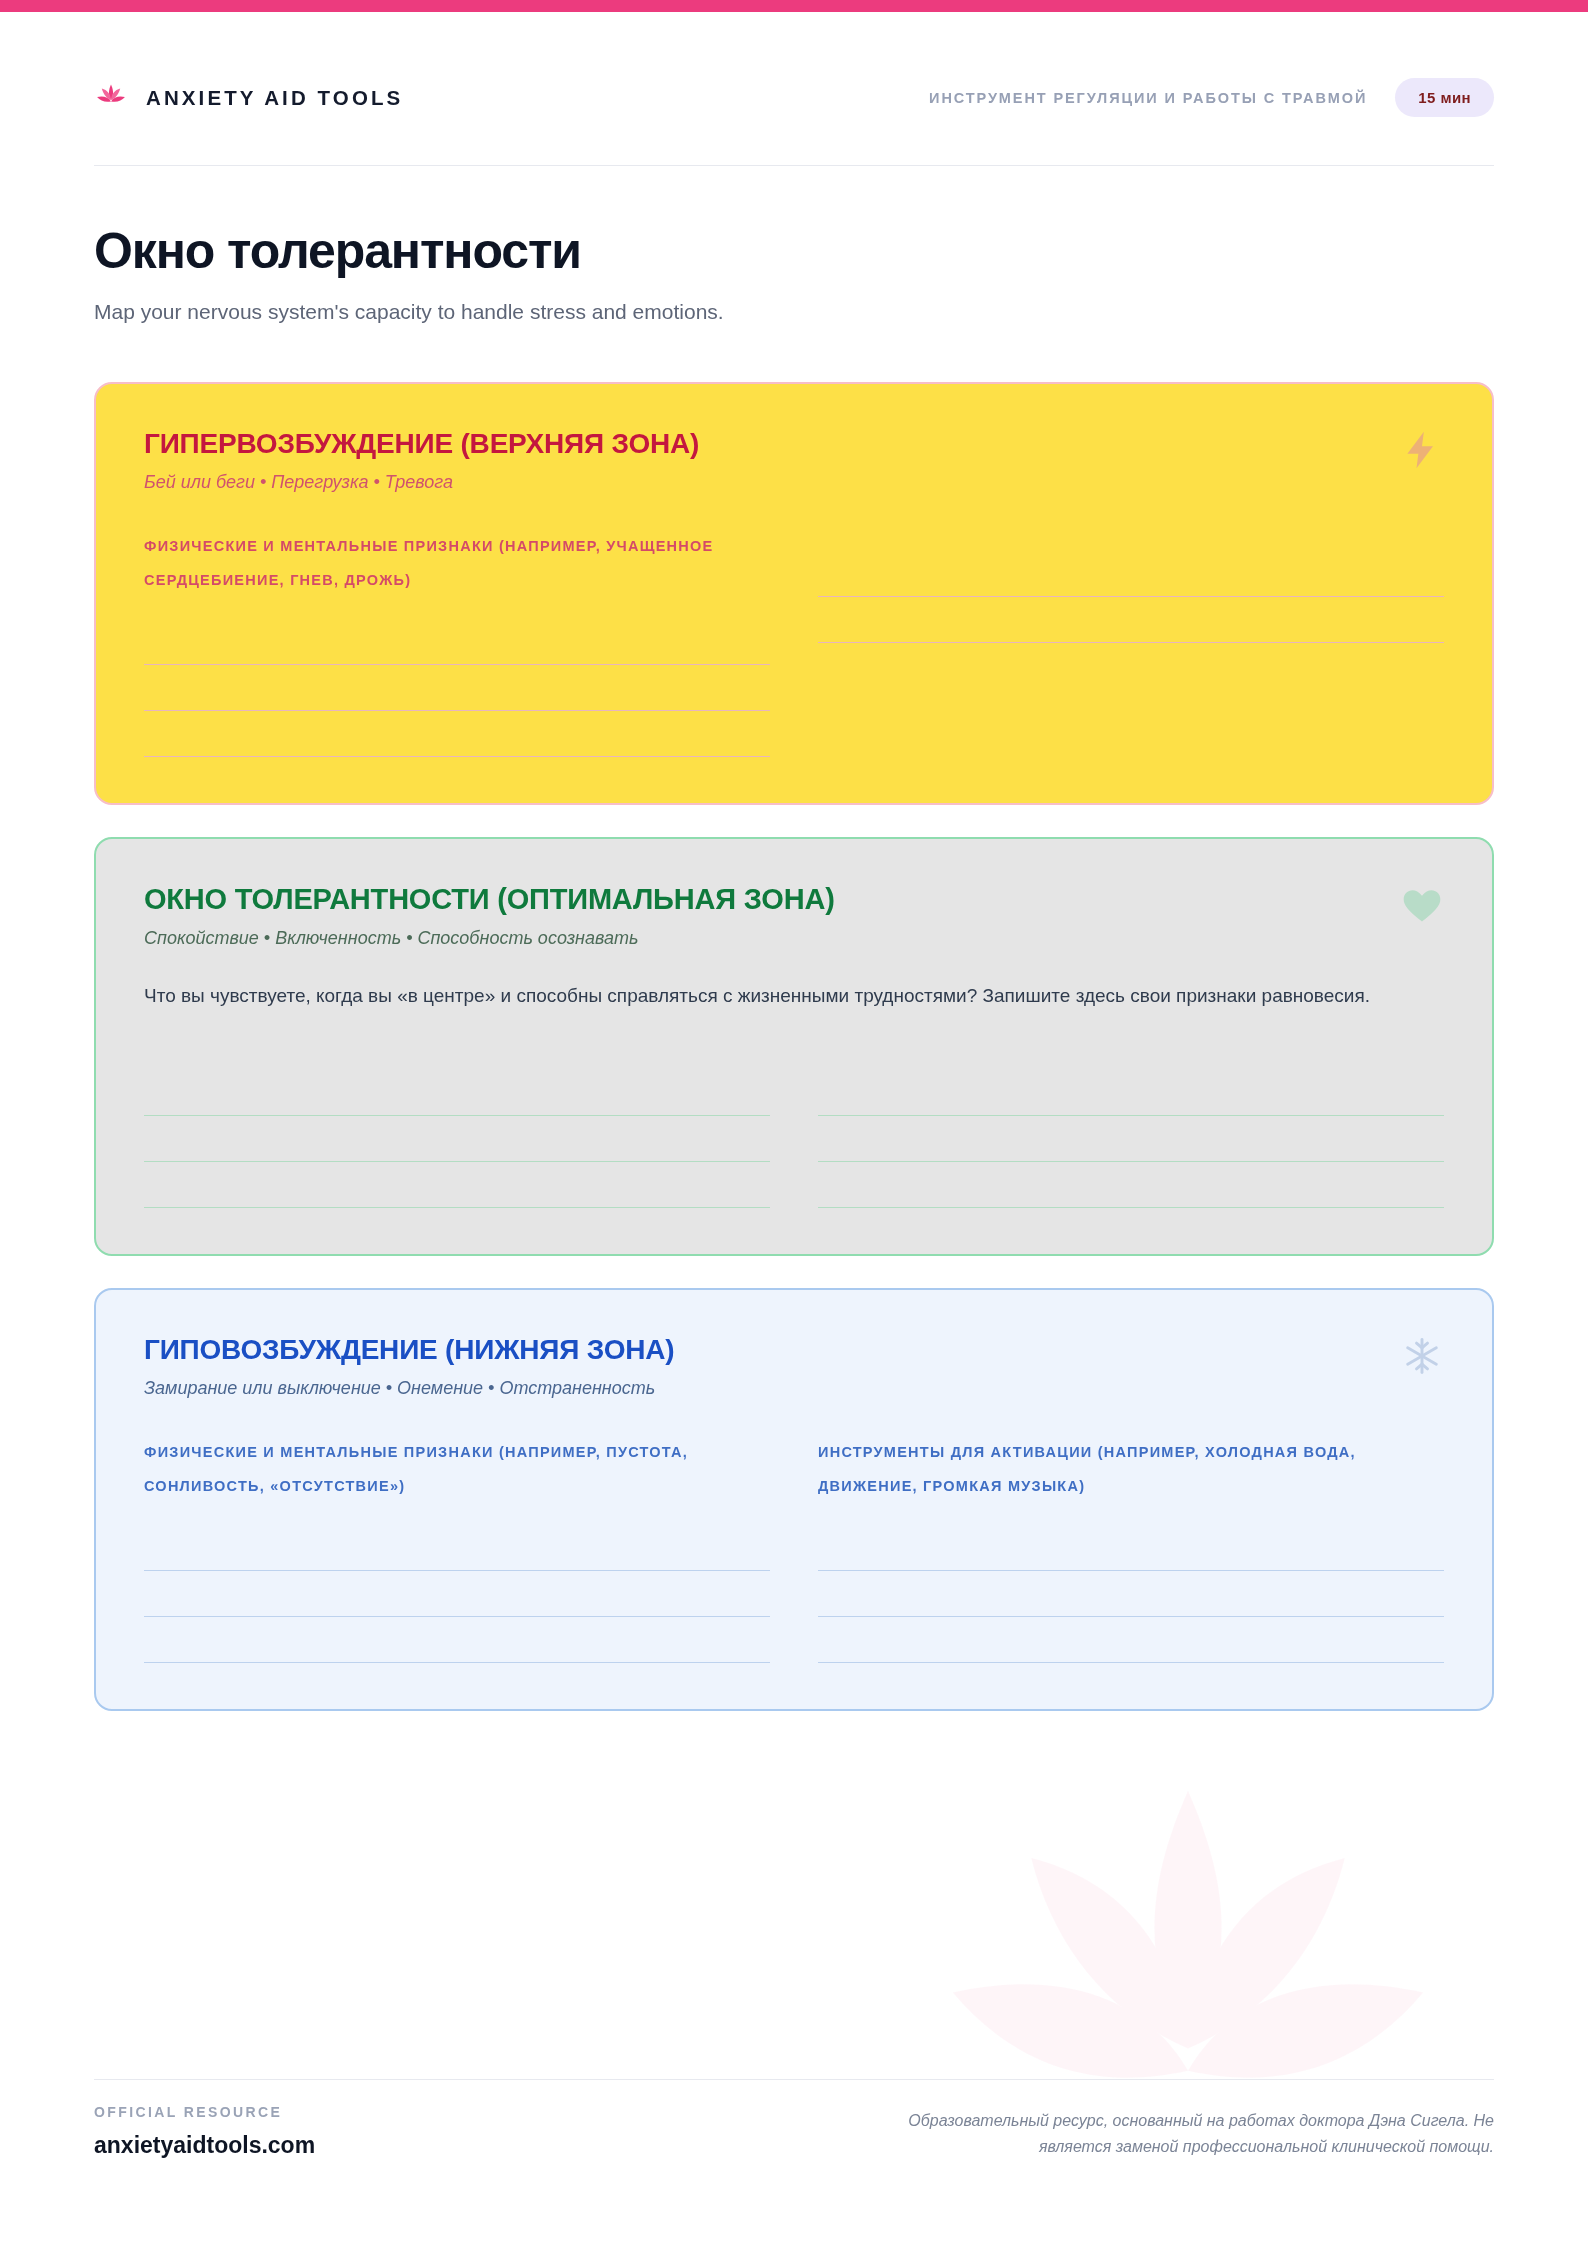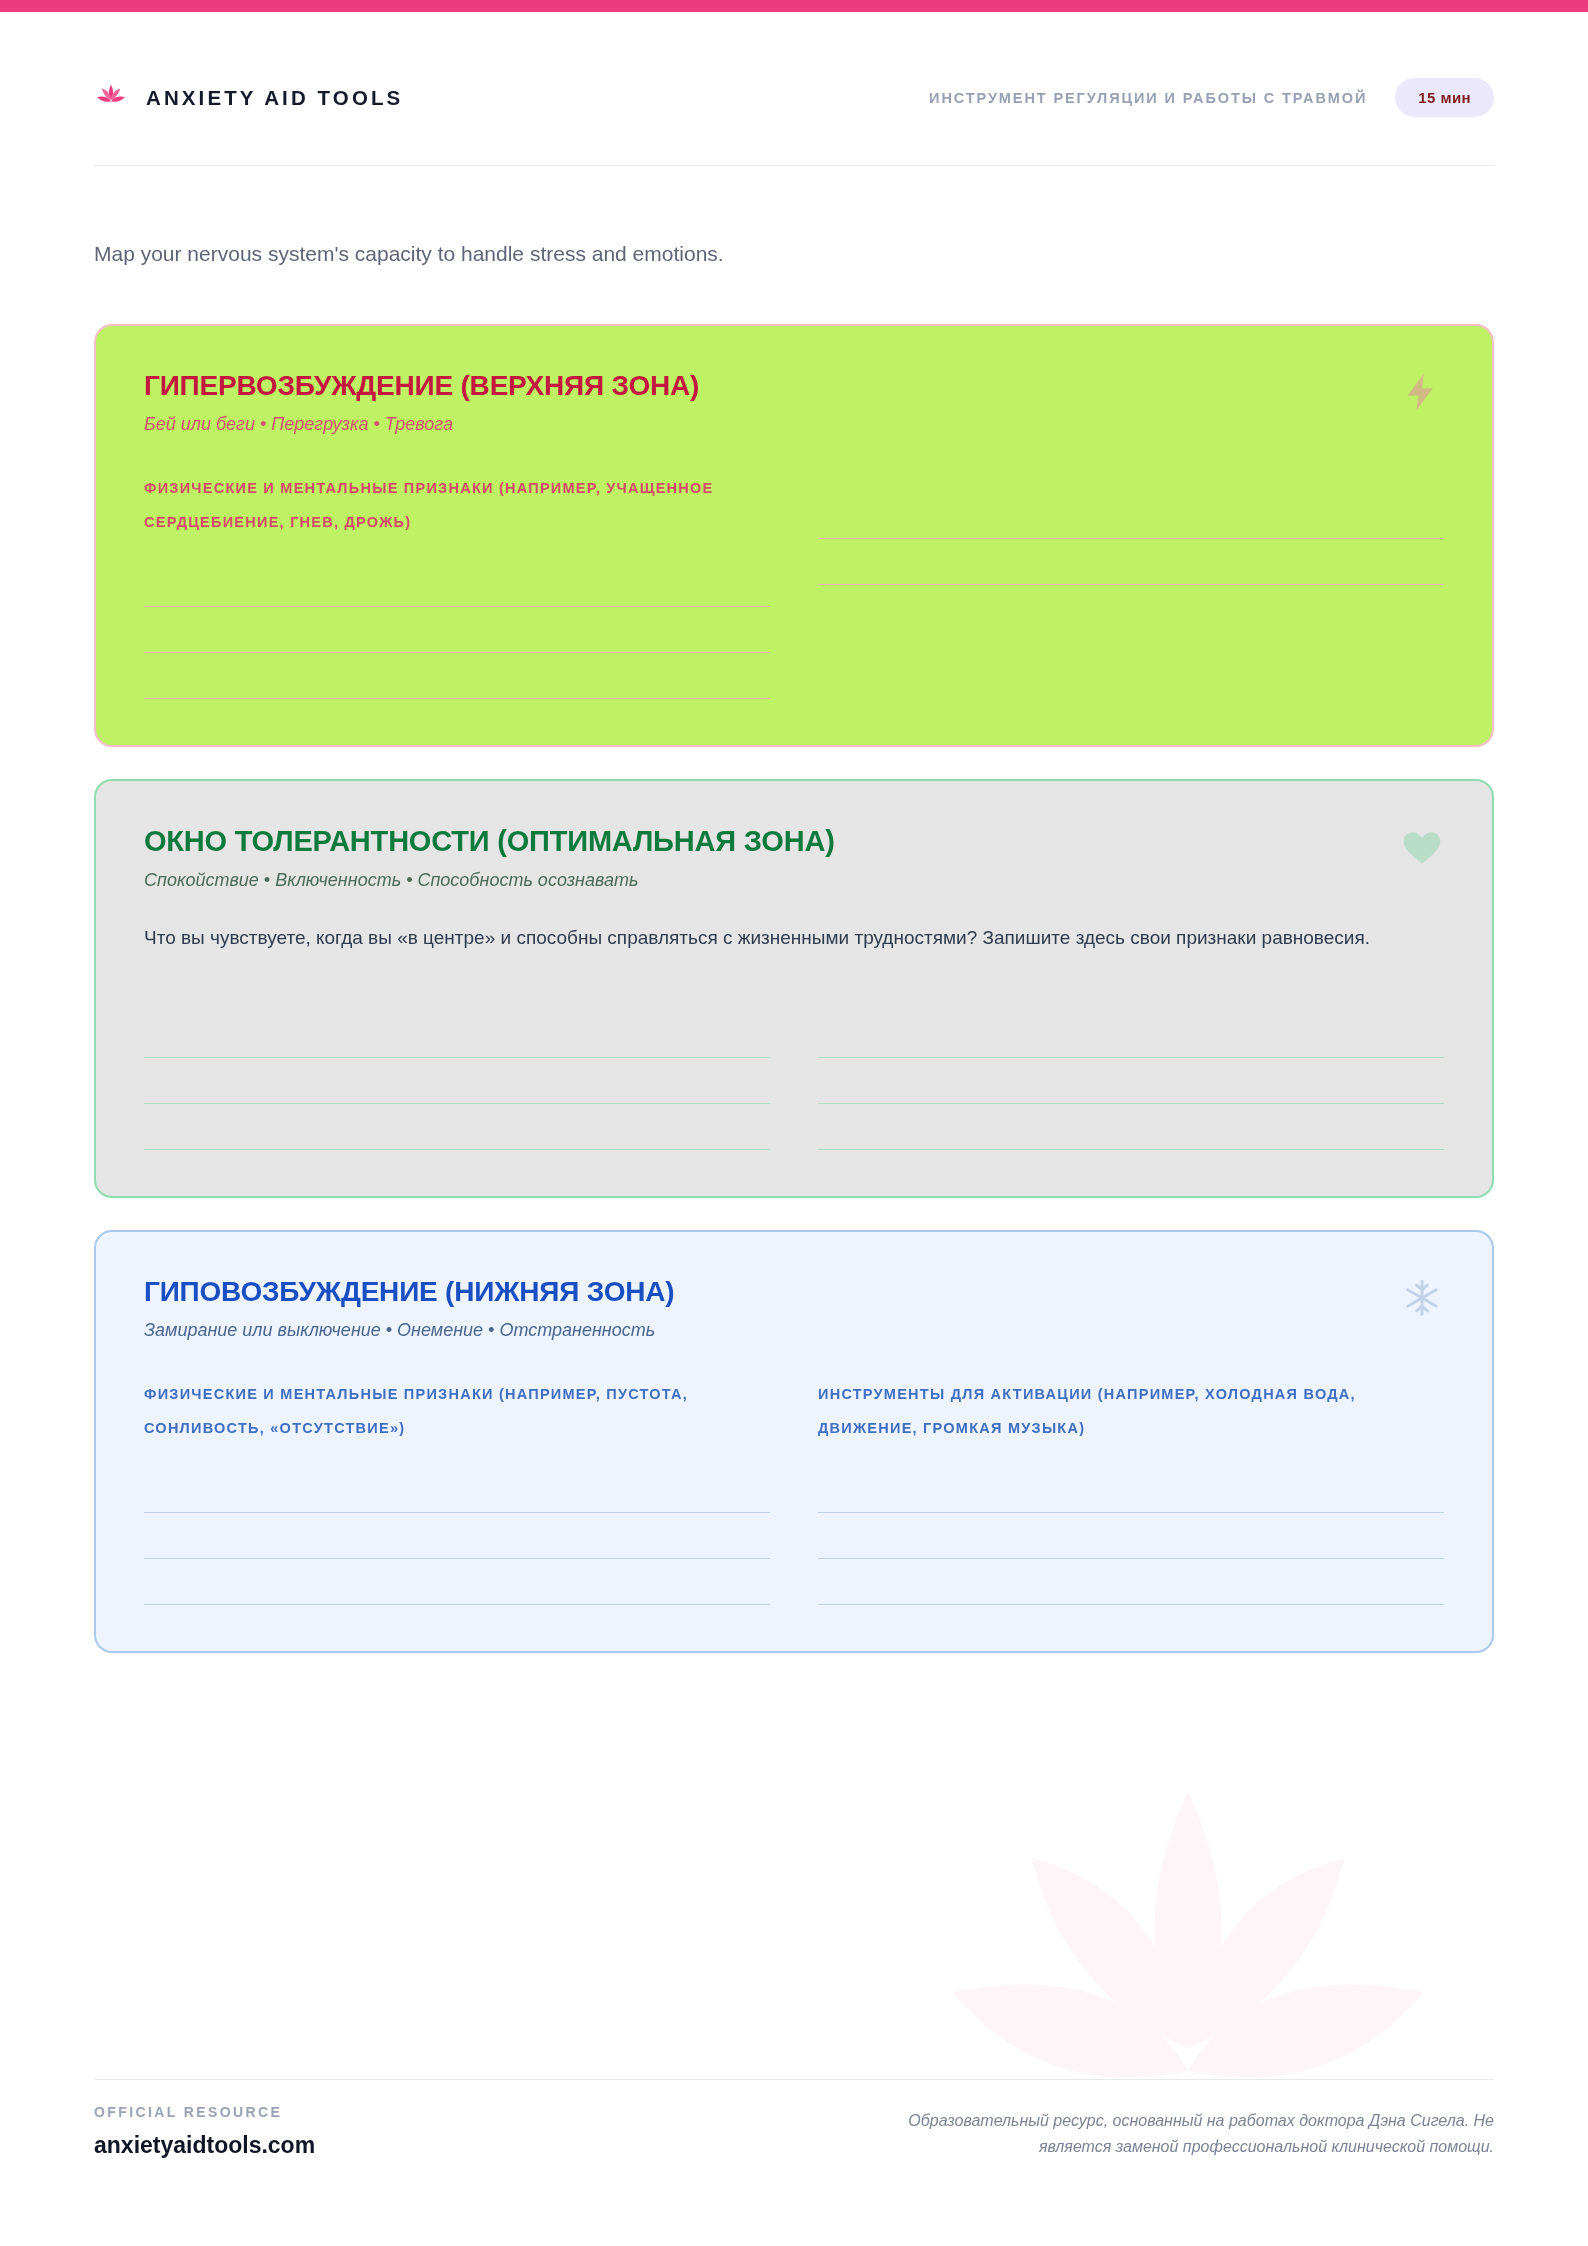--- a/index.html
+++ b/index.html
@@ -92,21 +92,21 @@
     color: #5d6577;
   }
   
   .zones { margin-top: 58px; display: flex; flex-direction: column; gap: 32px; }
   .zone {
     position: relative;
     border-radius: 18px;
     padding: 44px 48px 46px 48px;
   }
   .zone.hyper {
-    background: #bef264;
+    background: #fde047;
     border: 2px solid #f7bec8;
   }
   .zone.window {
     background: #e5e5e5;
     border: 2px solid #8fdcaf;
   }
   .zone.hypo {
     background: #eef4fd;
     border: 2px solid #a9c9ef;
   }
@@ -228,20 +228,21 @@
         </svg>
         <span class="brand-name">ANXIETY AID TOOLS</span>
       </div>
       <div class="header-right">
         <span class="header-tagline">ИНСТРУМЕНТ РЕГУЛЯЦИИ И РАБОТЫ С ТРАВМОЙ</span>
         <span class="time-badge">15 мин</span>
       </div>
     </div>
 
     <div class="title-block">
+      <h1 class="page-title">Окно толерантности</h1>
       <p class="page-subtitle">Map your nervous system's capacity to handle stress and emotions.</p>
     </div>
 
     <div class="zones">
 
       <section class="zone hyper">
         <div class="zone-head">
           <div class="zone-title">ГИПЕРВОЗБУЖДЕНИЕ (ВЕРХНЯЯ ЗОНА)</div>
           <div class="zone-sub">Бей или беги • Перегрузка • Тревога</div>
         </div>

